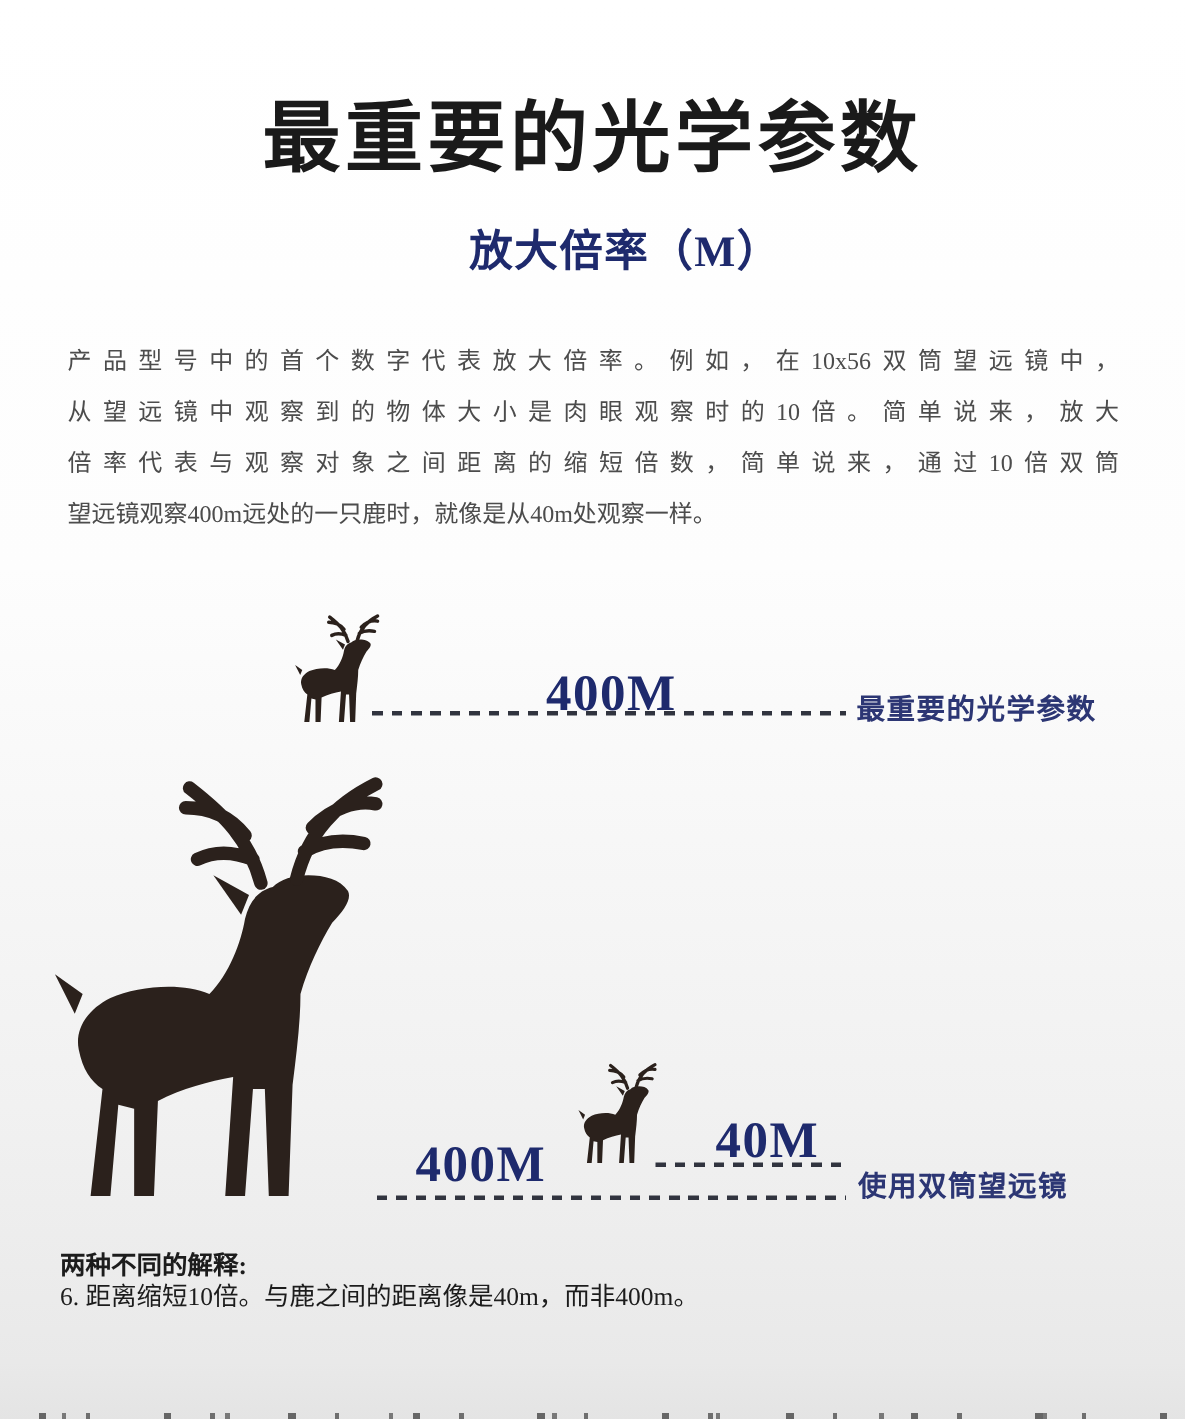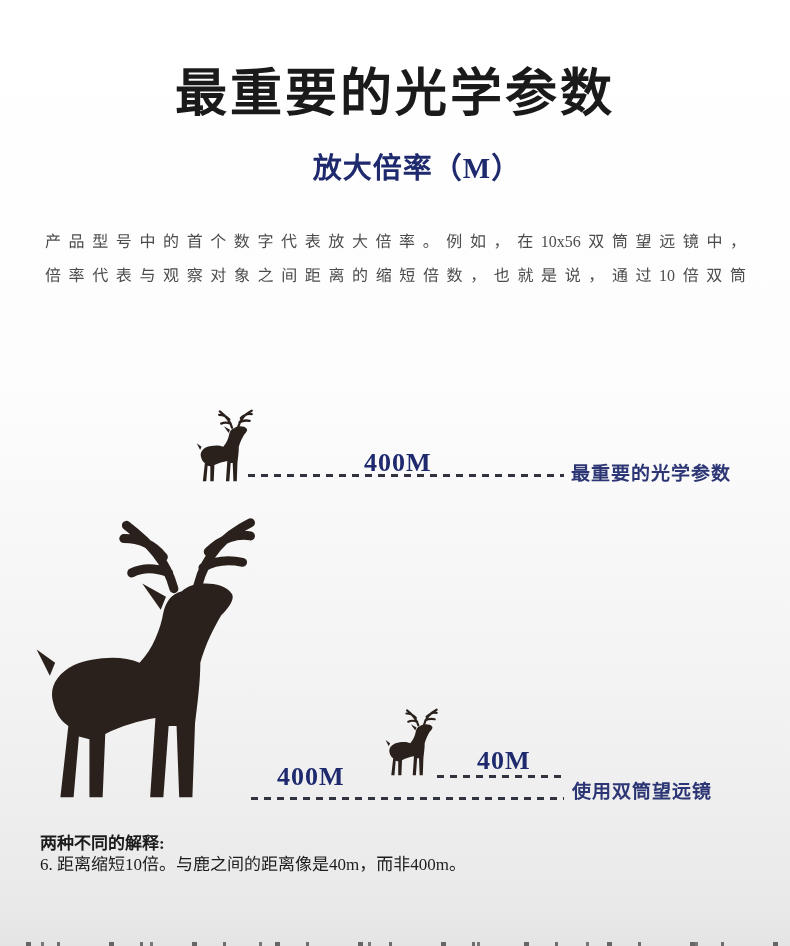--- a/index.html
+++ b/index.html
@@ -46,21 +46,21 @@
     white-space:nowrap;
   }
   .intro-line.last{text-align-last:left;}
   .deer{position:absolute;}
   .dash-line{
     position:absolute;height:3px;
     background:repeating-linear-gradient(90deg,var(--dash) 0 7px,transparent 7px 13px);
   }
   .distance{
     position:absolute;
-    font-size:26px;font-weight:700;letter-spacing:1px;
+    font-size:34px;font-weight:700;letter-spacing:1px;
     color:var(--navy);
     line-height:28px;
   }
   .caption{
     position:absolute;
     font-size:19px;font-weight:700;
     color:var(--navy2);
     line-height:21px;letter-spacing:1px;
   }
   .notes{
@@ -97,21 +97,23 @@
   </defs>
 </svg>
 
 <div class="page">
 
   <h1 class="page-title">最重要的光学参数</h1>
   <h2 class="page-subtitle">放大倍率（M）</h2>
 
   <div class="intro">
     <div class="intro-line">产品型号中的首个数字代表放大倍率。例如，在10x56双筒望远镜中，</div>
-    <div class="intro-line">倍率代表与观察对象之间距离的缩短倍数，也就是说，通过10倍双筒</div>
+    <div class="intro-line">从望远镜中观察到的物体大小是肉眼观察时的10倍。简单说来，放大</div>
+    <div class="intro-line">倍率代表与观察对象之间距离的缩短倍数，简单说来，通过10倍双筒</div>
+    <div class="intro-line last">望远镜观察400m远处的一只鹿时，就像是从40m处观察一样。</div>
   </div>
 
   <svg class="deer" style="left:196px;top:408px" width="68" height="76" viewBox="0 0 100 112">
       <use href="#deer-shape"></use>
     </svg>
   <div class="distance" style="left:364px;top:449px">400M</div>
   <div class="dash-line" style="left:248px;top:474px;width:316px"></div>
   <div class="caption" style="left:571px;top:463px">最重要的光学参数</div>
 
   <svg class="deer" style="left:34px;top:512px" width="264" height="296" viewBox="0 0 100 112">

